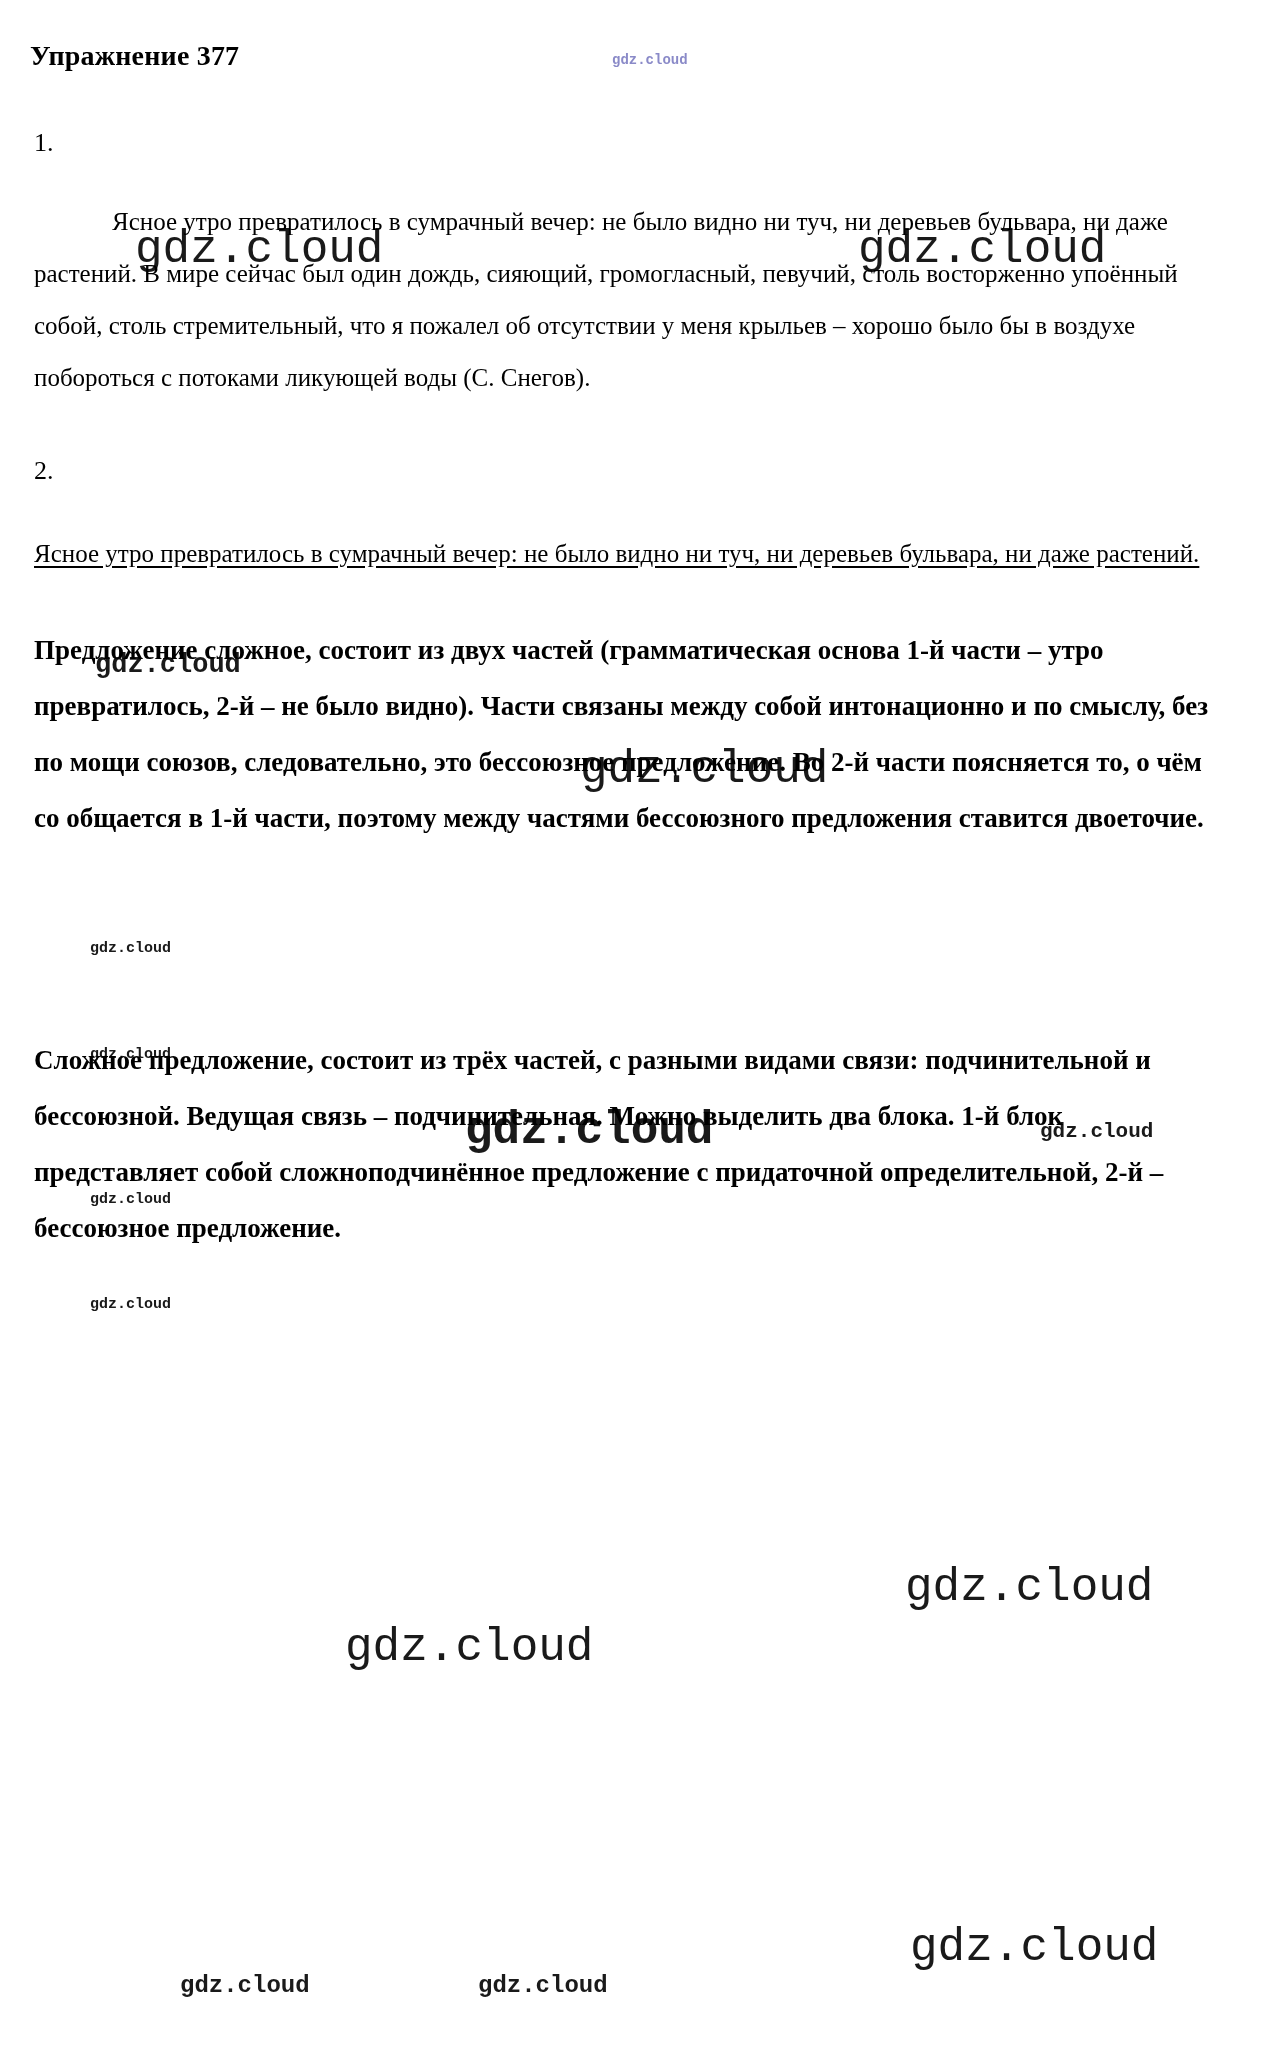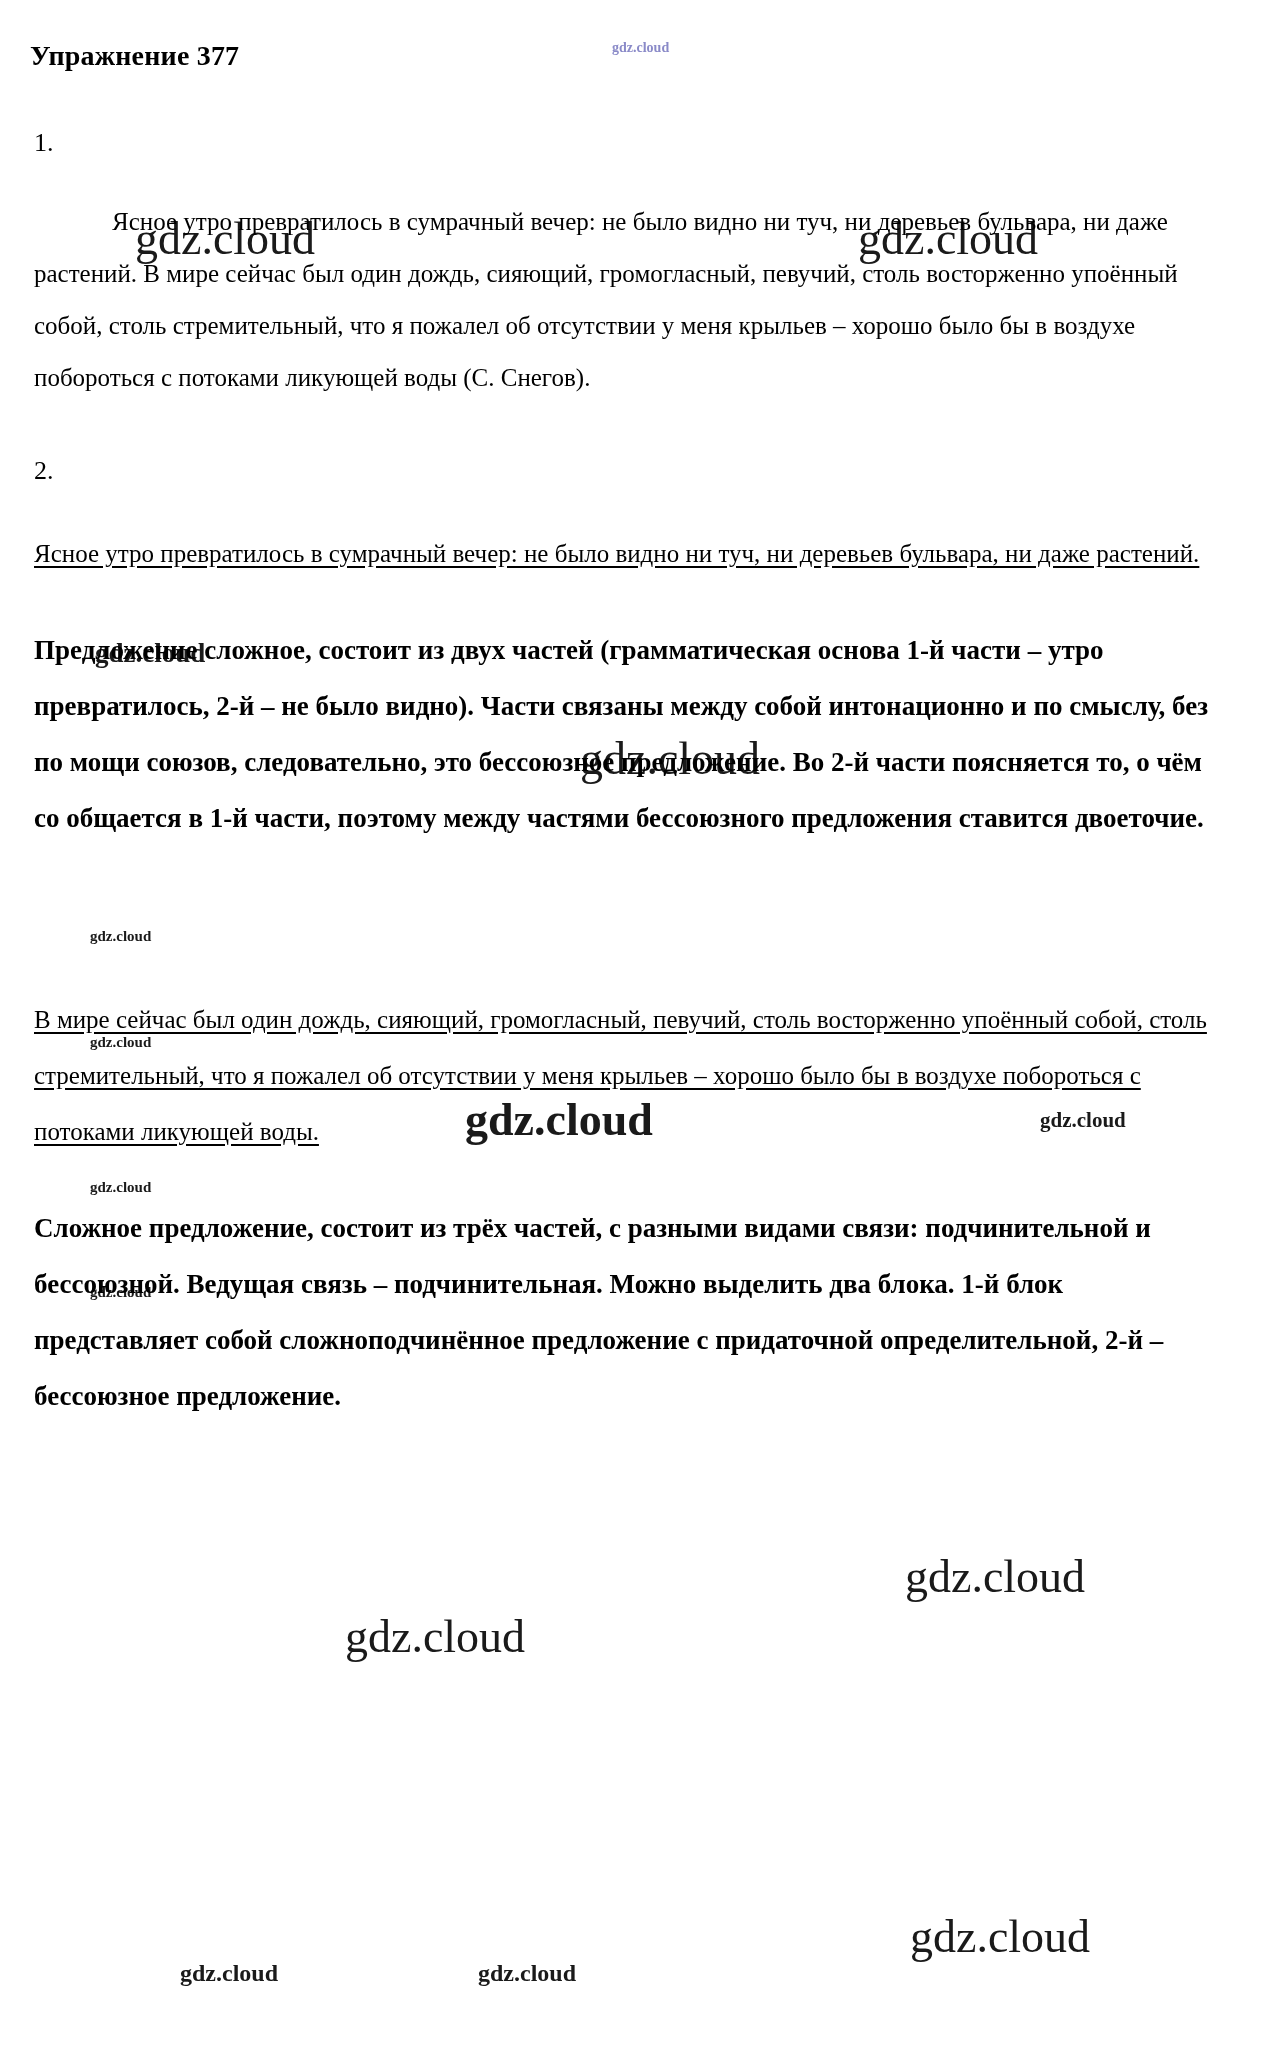--- a/index.html
+++ b/index.html
@@ -74,24 +74,25 @@
     margin-left: 4px;
     line-height: 40px;
   }
   .spacer-lg { height: 62px; }
   .spacer-md { height: 40px; }
   .spacer-sm { height: 22px; }
 
   
   .wm {
     position: absolute;
-    font-family: Liberation Serif, serif;
+    font-family: Liberation Mono, monospace;
     color: #1a1a1a;
     pointer-events: none;
     white-space: nowrap;
+    margin-top: 12px;
   }
   .wm-top {
     left: 612px;
     top: 0px;
     font-size: 14px;
     font-weight: bold;
     color: #8a8ac8;
   }
   .wm-a { left: 135px; top: 172px;  font-size: 46px; }
   .wm-b { left: 858px; top: 172px;  font-size: 46px; }
@@ -153,21 +154,20 @@
     <div class="spacer-md"></div>
 
     <div class="analysis">Предложение сложное, состоит из двух частей (грамматическая основа 1-й части – утро превратилось, 2-й – не было видно). Части связаны между собой интонационно и по смыслу, без по мощи союзов, следовательно, это бессоюзное предложение. Во 2-й части поясняется то, о чём со общается в 1-й части, поэтому между частями бессоюзного предложения ставится двоеточие.</div>
 
     <div class="spacer-sm"></div>
 
 
     <div class="spacer-lg"></div>
     <div class="spacer-lg"></div>
 
-    <div class="sentence-underline u">В мире сейчас был один дождь, сияющий, громогласный, певучий, столь восторженно упоённый собой, столь стремительный, что я пожалел об отсутствии у меня крыльев – хорошо было бы в воздухе побороться с потоками ликующей воды.</div>
 
     <div class="spacer-md"></div>
 
     <div class="analysis">Сложное предложение, состоит из трёх частей, с разными видами связи: подчинительной и бессоюзной. Ведущая связь – подчинительная. Можно выделить два блока. 1-й блок представляет собой сложноподчинённое предложение с придаточной определительной, 2-й – бессоюзное предложение.</div>
 
     <div class="spacer-sm"></div>
 
 
   </div>
 </div>

